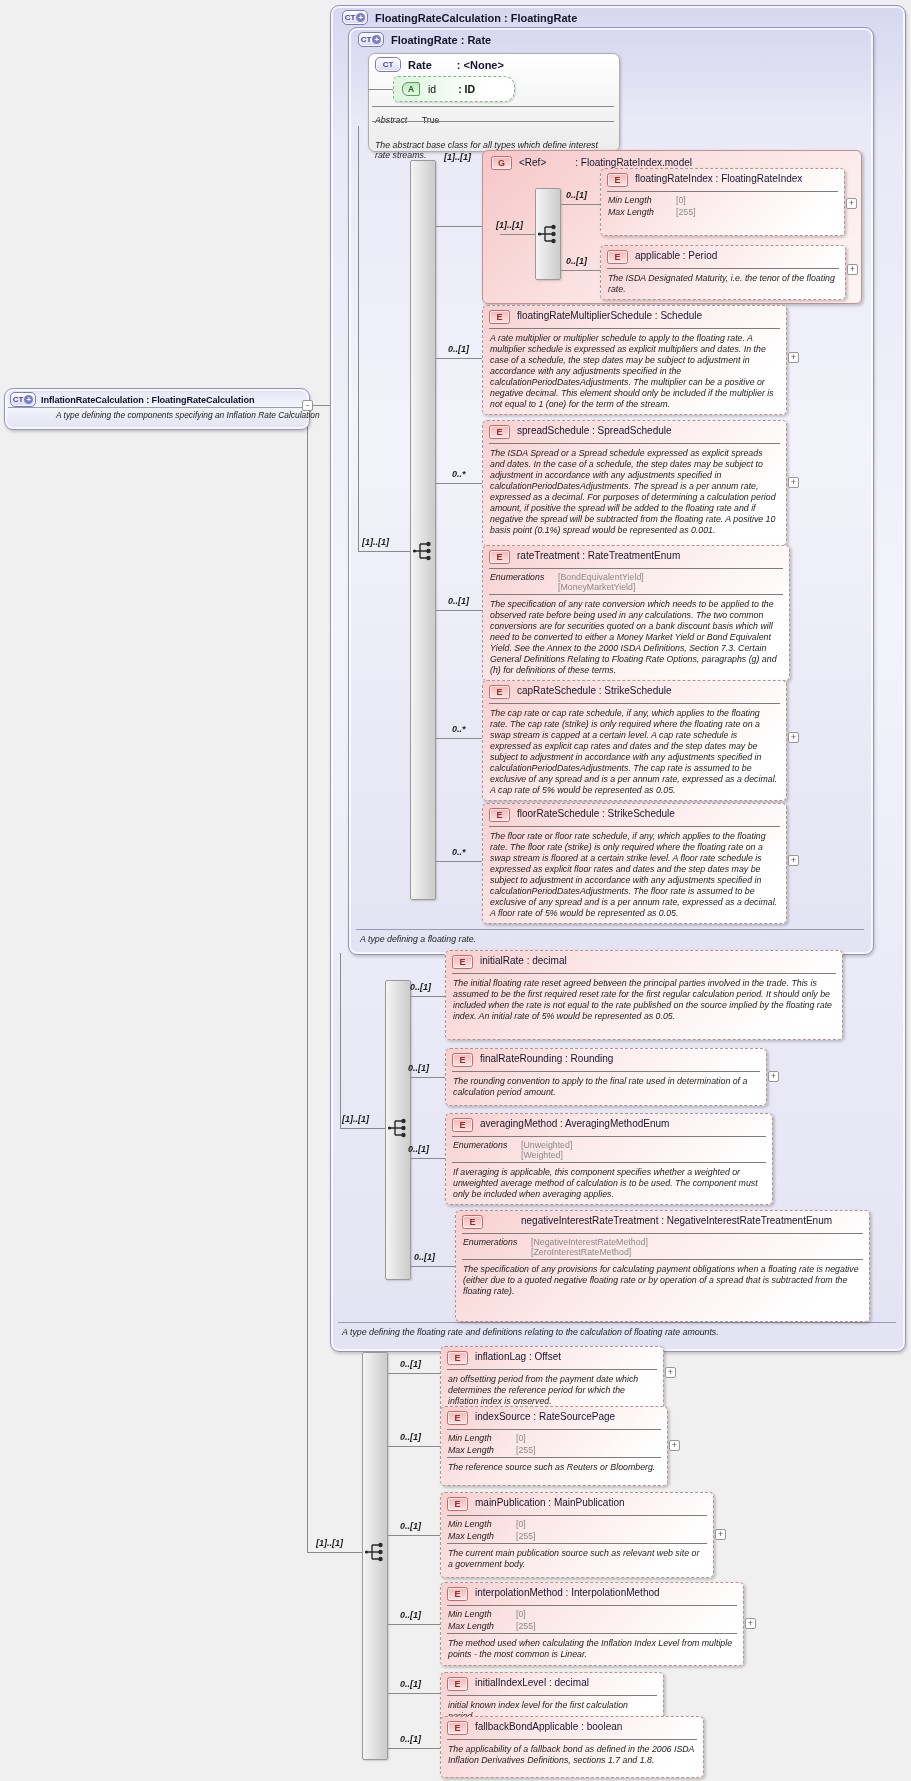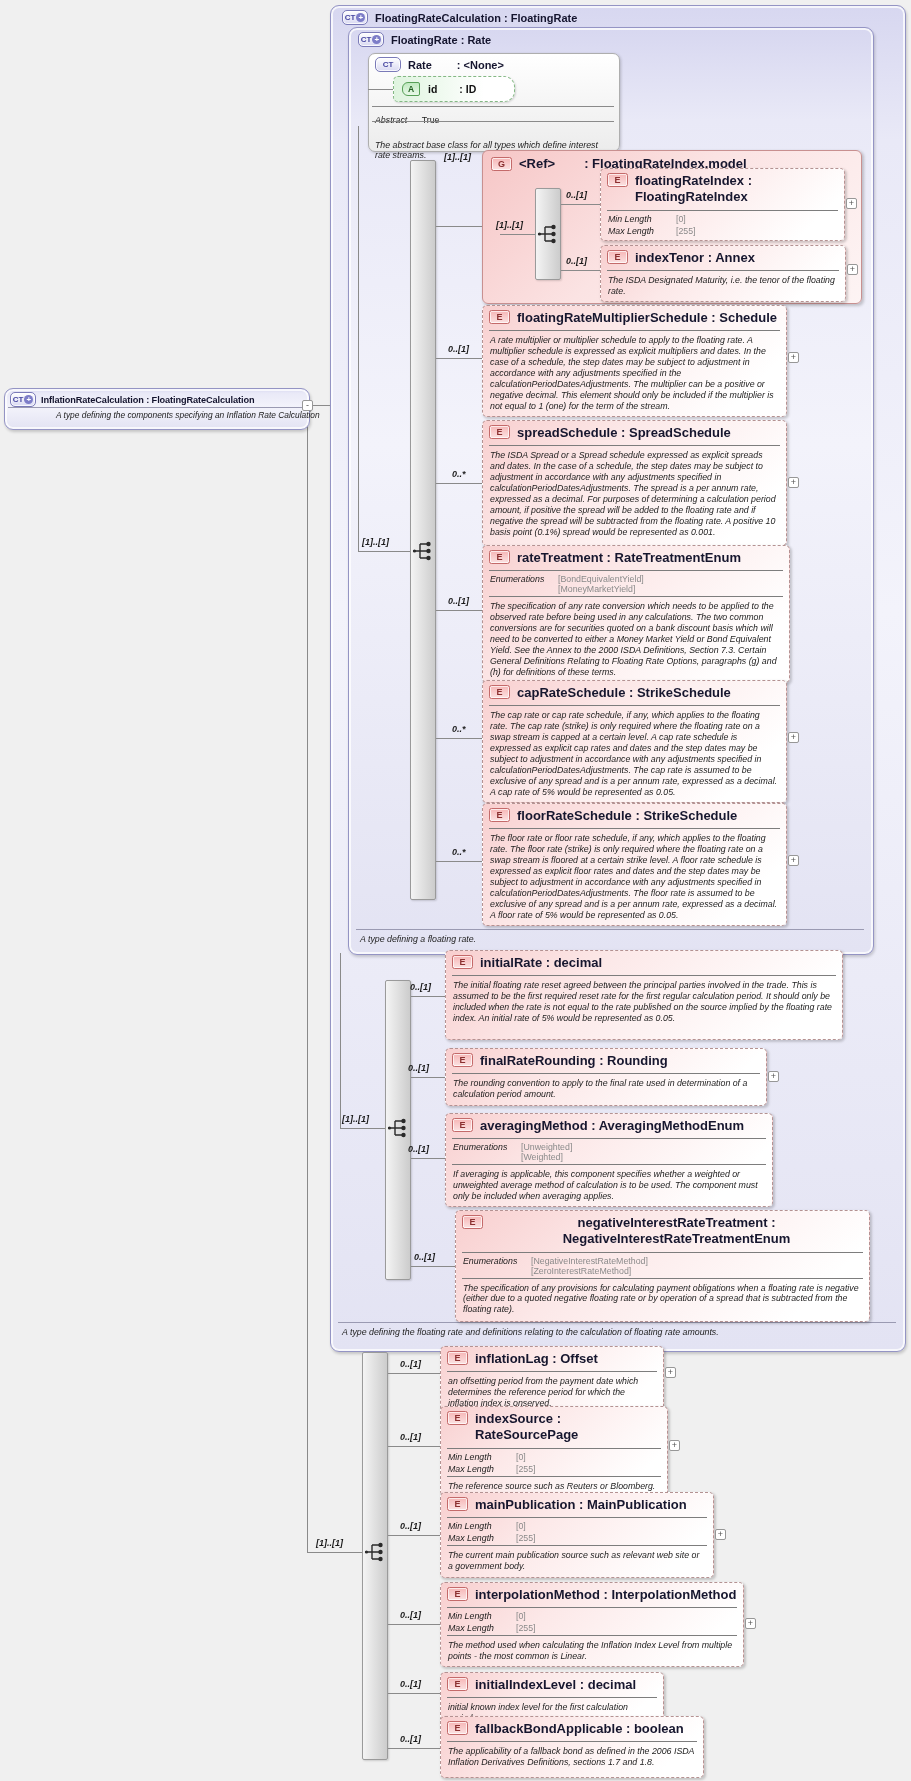--- a/index.html
+++ b/index.html
@@ -28,29 +28,29 @@
     font-size:8.5px;font-weight:bold;color:#226022;}
 
   
   .whitebox{position:absolute;border:1px solid #aeaeae;border-radius:7px;
     background:linear-gradient(#ffffff,#ececec);box-shadow:1px 1px 3px rgba(0,0,0,.2);}
 
   
   .attrtag{position:absolute;display:flex;align-items:center;gap:8px;padding:0 8px;height:24px;
     border:1px dashed #84b884;border-radius:5px 11px 11px 5px;
     background:linear-gradient(90deg,#dff4df,#ffffff 75%);box-shadow:1px 1px 2px rgba(0,0,0,.15);}
-  .attrtag .nm{font-weight:bold;font-size:10.5px;color:#111;}
+  .attrtag .nm{font-weight:normal;font-size:10.5px;color:#111;}
   .attrtag .tp{font-weight:bold;font-size:10.5px;color:#111;margin-left:14px;}
 
   
   .elem{position:absolute;border:1px dashed #b49292;border-radius:5px;padding:2px 4px 3px 4px;
     background:linear-gradient(135deg,#f8cfcf 0%,#fce8e8 35%,#ffffff 85%);
     box-shadow:1.5px 1.5px 2.5px rgba(0,0,0,.18);box-sizing:border-box;}
   .elem-head{display:flex;align-items:flex-start;gap:7px;padding:2px 2px 3px 2px;}
-  .elem-title{font-weight:bold;font-size:13px;color:#16162e;line-height:1.25;overflow-wrap:anywhere;}
+  .elem-title{font-weight:normal;font-size:10px;color:#16162e;line-height:1.25;overflow-wrap:anywhere;}
   .hr{height:1px;background:#7d7d7d;margin:1px 2px 2px 2px;}
   .desc{font-style:italic;font-size:8.8px;line-height:1.25;color:#1c1c1c;padding:2px 3px 1px 3px;}
   .row{display:flex;gap:10px;padding:1px 3px;font-size:8.8px;}
   .rlabel{font-style:italic;color:#1c1c1c;min-width:58px;}
   .rval{color:#8a8a8a;}
   .rvals span{display:block;color:#8a8a8a;}
 
   
   .group{position:absolute;border:1px solid #c89090;border-radius:6px;
     background:linear-gradient(135deg,#f6c6c6 0%,#fbe3e3 45%,#fdf4f4 100%);
@@ -207,21 +207,21 @@
           <div class="rlabel">Max Length</div>
           <div class="rval">[255]</div>
         </div>
       </div>
       <div class="plus" style="left: 846px; top: 198px;">+</div>
       <div class="hl" style="left: 561px; top: 270px; width: 39px;"></div>
       <div class="card" style="left: 566px; top: 256px;">0..[1]</div>
       <div class="elem" style="left: 600px; top: 245px; width: 246px; min-height: 48px;">
         <div class="elem-head">
           <div class="badge-e">E</div>
-          <div class="elem-title" style="flex: 1 1 0%;">indexTenor : Annex</div>
+          <div class="elem-title" style="flex: 1 1 0%;">applicable : Period</div>
         </div>
         <div class="hr"></div>
         <div class="desc">The ISDA Designated Maturity, i.e. the tenor of the floating rate.</div>
       </div>
       <div class="plus" style="left: 847px; top: 264px;">+</div>
       <div class="hl" style="left: 436px; top: 358px; width: 46px;"></div>
       <div class="card" style="left: 448px; top: 344px;">0..[1]</div>
       <div class="elem" style="left: 482px; top: 305px; width: 305px; min-height: 106px;">
         <div class="elem-head">
           <div class="badge-e">E</div>

